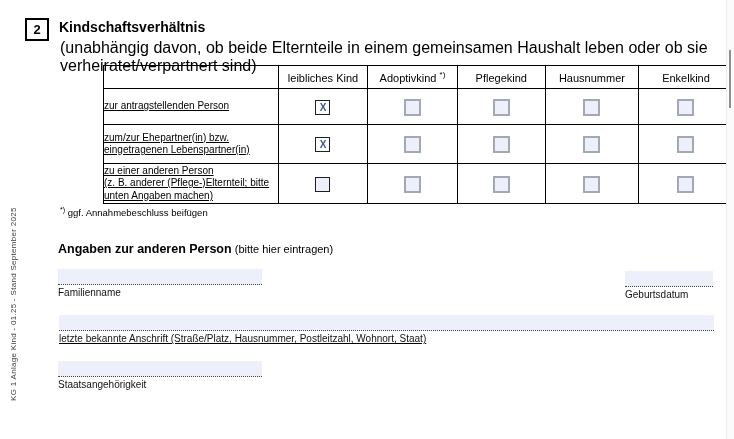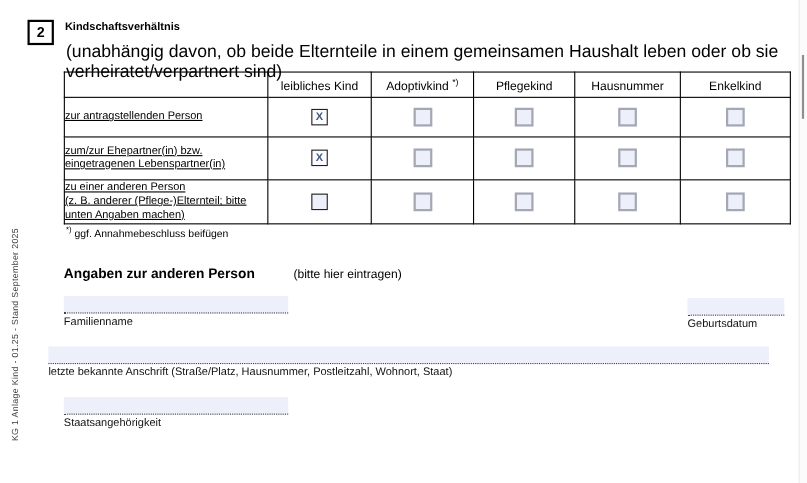--- a/index.html
+++ b/index.html
@@ -12,25 +12,25 @@
     position:absolute;left:9px;top:401px;
     transform:rotate(-90deg);transform-origin:0 0;
     font-size:8px;color:#3c3c3c;white-space:nowrap;letter-spacing:0.3px;
   }
   
   .numbox{
     position:absolute;left:25px;top:18px;width:20px;height:19px;
     border:2px solid #000;font-size:13px;font-weight:bold;
     text-align:center;line-height:19px;
   }
-  .title{position:absolute;left:59px;top:19px;font-size:10px;font-weight:bold;text-align:right;}
+  .title{position:absolute;left:59px;top:19px;font-size:14px;font-weight:bold;text-align:right;}
   .subtitle{position:absolute;left:60px;top:39px;font-size:16px;}
   
   .tblwrap{position:absolute;left:58px;top:65px;}
-  table.rel{border-collapse:collapse;table-layout:fixed;}
+  table.rel{border-collapse:collapse;table-layout:fixed;margin-left:45px;}
   table.rel td{border:1.5px solid #000;padding:0;}
   td.head{height:22px;text-align:center;font-size:11px;vertical-align:middle;}
   td.head sup{font-size:8px;}
   td.rowlabel{
     font-size:10px;line-height:12.5px;padding:2px 3px 2px 5px;
     vertical-align:middle;white-space:pre-line;text-decoration:underline;
   }
   td.cbcell{text-align:center;vertical-align:middle;}
   .cb{
     display:inline-block;width:13px;height:13px;vertical-align:middle;
@@ -40,21 +40,21 @@
   .cb.dark{border:1.5px solid #1f1f1f;background:#edeffa;}
   .cb.dark.checked{background:#fbfcff;}
   .cb.checked::after{
     content:"X";position:absolute;left:0;right:0;top:0;bottom:0;
     font-size:10px;font-weight:bold;color:#44597f;line-height:13px;text-align:center;
   }
   .footnote{position:absolute;left:60px;top:206px;font-size:9.5px;}
   .footnote sup{font-size:7px;}
   
   .psec-title{position:absolute;left:58px;top:242px;font-size:12.5px;font-weight:bold;}
-  .psec-title .hint{font-weight:normal;font-size:11px;margin-left:32px;}
+  .psec-title .hint{font-weight:normal;font-size:11px;}
   .fgroup{position:absolute;}
   .field{
     display:block;width:100%;height:16px;box-sizing:border-box;
     background:#edeffa;border:none;outline:none;
     border-bottom:1px dotted #444;
     font-family:"Liberation Sans","DejaVu Sans",sans-serif;font-size:11px;padding:0 2px;
   }
   .flabel{font-size:10px;margin-top:2px;color:#111;line-height:11px;}
   
   .sb-track{
@@ -130,21 +130,21 @@
 
   <div class="fgroup" style="left:58px;top:269px;width:204px;">
     <input class="field" value="" style="">
     <div class="flabel">Familienname</div>
   </div>
   <div class="fgroup" style="left:625px;top:271px;width:88px;">
     <input class="field" value="" style="">
     <div class="flabel">Geburtsdatum</div>
   </div>
 
-  <div class="fgroup" style="left:44px;top:315px;width:655px;">
+  <div class="fgroup" style="left:59px;top:315px;width:655px;text-decoration:underline;">
     <input class="field" value="" style="">
     <div class="flabel">letzte bekannte Anschrift (Straße/Platz, Hausnummer, Postleitzahl, Wohnort, Staat)</div>
   </div>
 
   <div class="fgroup" style="left:58px;top:361px;width:204px;">
     <input class="field" value="" style="">
     <div class="flabel">Staatsangehörigkeit</div>
   </div>
 
   <div class="sb-track">

